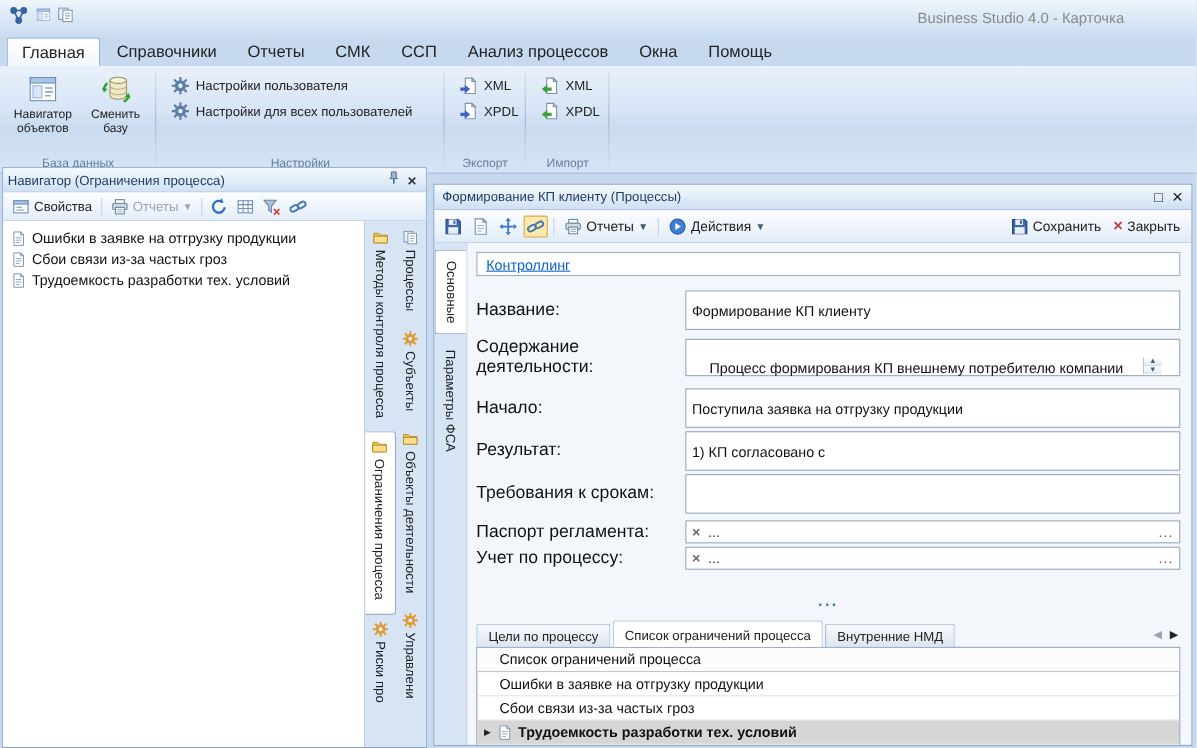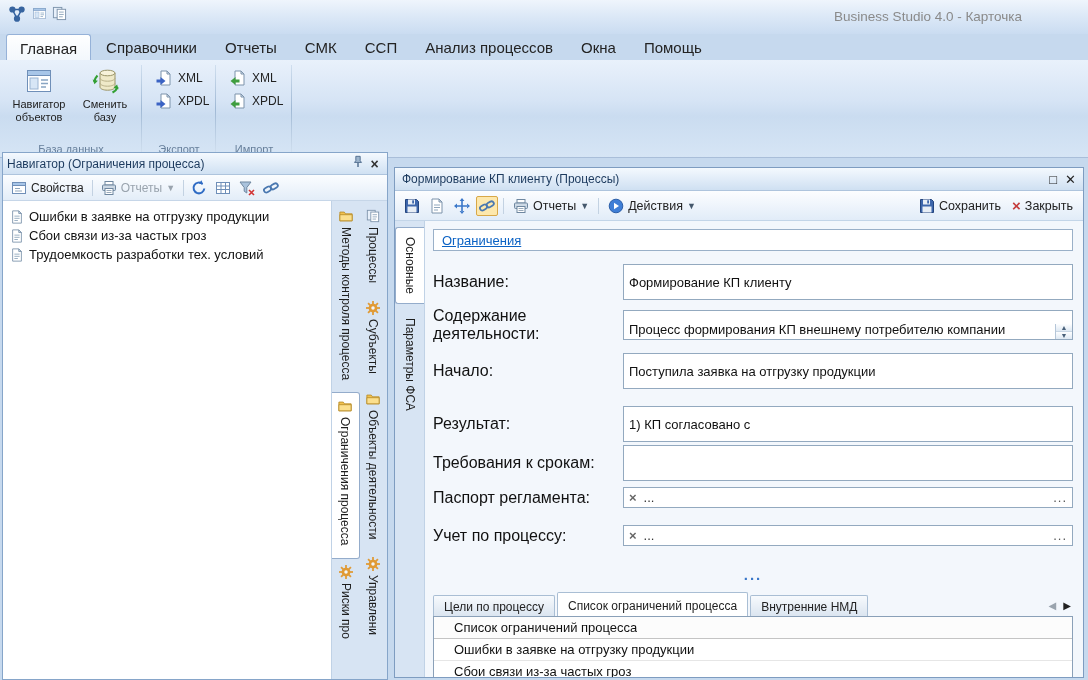--- a/index.html
+++ b/index.html
@@ -89,22 +89,22 @@
 
   .form-area { flex:1; min-width:0; padding:8px 10px 0 8px; background:#f3f7fc; overflow:hidden; }
   .breadcrumb-box { height:22px; border:1px solid #9ab0c8; background:#fff;
     display:flex; align-items:center; padding:0 8px; margin-bottom:13px; }
   .bc-link { color:#0b62c4; text-decoration:underline; font-size:13px; cursor:pointer; }
 
   .frow { display:flex; align-items:center; }
   .frow label { width:190px; flex:none; font-size:16px; color:#111; }
   .finput { flex:1; min-width:0; height:21px; border:1px solid #93a9bf; background:#fff;
     font-family:inherit; font-size:13px; padding:17px 5px; color:#111; }
-  .mb7{margin-bottom:7px}.mb10{margin-bottom:10px}.mb5{margin-bottom:17px}.mb3{margin-bottom:3px}.mb6{margin-bottom:6px}
-  .multi { height:30px; display:flex; align-items:flex-end; padding:0; }
+  .mb7{margin-bottom:7px}.mb10{margin-bottom:10px}.mb5{margin-bottom:3px}.mb3{margin-bottom:3px}.mb6{margin-bottom:6px}
+  .multi { height:30px; display:flex; align-items:flex-start; padding:16px; }
   .multi-text { flex:1; padding:2px 5px; font-size:13px; overflow:hidden; }
   .spin { width:17px; flex:none; border-left:1px solid #b5c6d8; display:flex; flex-direction:column; }
   .spin-btn { flex:1; font-size:7px; display:flex; align-items:center; justify-content:center;
     background:linear-gradient(#fdfeff,#dfe9f3); border-bottom:1px solid #c8d6e4; color:#4a617a; }
   .spin-btn:last-child { border-bottom:none; }
   .lookup { display:flex; align-items:center; padding:0 5px; gap:7px; }
   .clr { color:#666; font-weight:bold; font-size:13px; line-height:13px; }
   .lk-val { color:#333; } .lk-sp { flex:1; } .lk-browse { color:#555; letter-spacing:1px; }
 
   .splitter-dots { text-align:center; color:#3a77c9; font-weight:bold; letter-spacing:2px;
@@ -276,20 +276,37 @@
           <svg class="ic30">
               <use href="#i-db"></use>
             </svg>
           <span class="lbl">Сменить
 базу</span>
         </div>
       </div>
       <div class="rgroup-label">База данных</div>
     </div>
 
+    <div class="rgroup g-settings">
+      <div class="smallcol">
+        <div class="smallrow">
+          <svg class="ic16 gearblue">
+              <use href="#i-gear"></use>
+            </svg>
+          <span>Настройки пользователя</span>
+        </div>
+        <div class="smallrow">
+          <svg class="ic16 gearblue">
+              <use href="#i-gear"></use>
+            </svg>
+          <span>Настройки для всех пользователей</span>
+        </div>
+      </div>
+      <div class="rgroup-label">Настройки</div>
+    </div>
 
     <div class="rgroup g-export">
       <div class="smallcol">
         <div class="smallrow">
           <svg class="ic16">
               <use href="#i-xml-exp"></use>
             </svg>
           <span>XML</span>
         </div>
         <div class="smallrow">
@@ -500,21 +517,21 @@
         <div class="stab active">
           <span class="vlabel">Основные</span>
         </div>
         <div class="stab">
           <span class="vlabel">Параметры ФСА</span>
         </div>
       </div>
 
       <div class="form-area">
         <div class="breadcrumb-box">
-          <a class="bc-link">Ограничения</a>
+          <a class="bc-link">Контроллинг</a>
         </div>
 
         <div class="frow mb7">
           <label>Название:</label>
           <input class="finput" value="Формирование КП клиенту" style="">
         </div>
 
         <div class="frow mb10">
           <label>Содержание деятельности:</label>
           <div class="finput multi">

